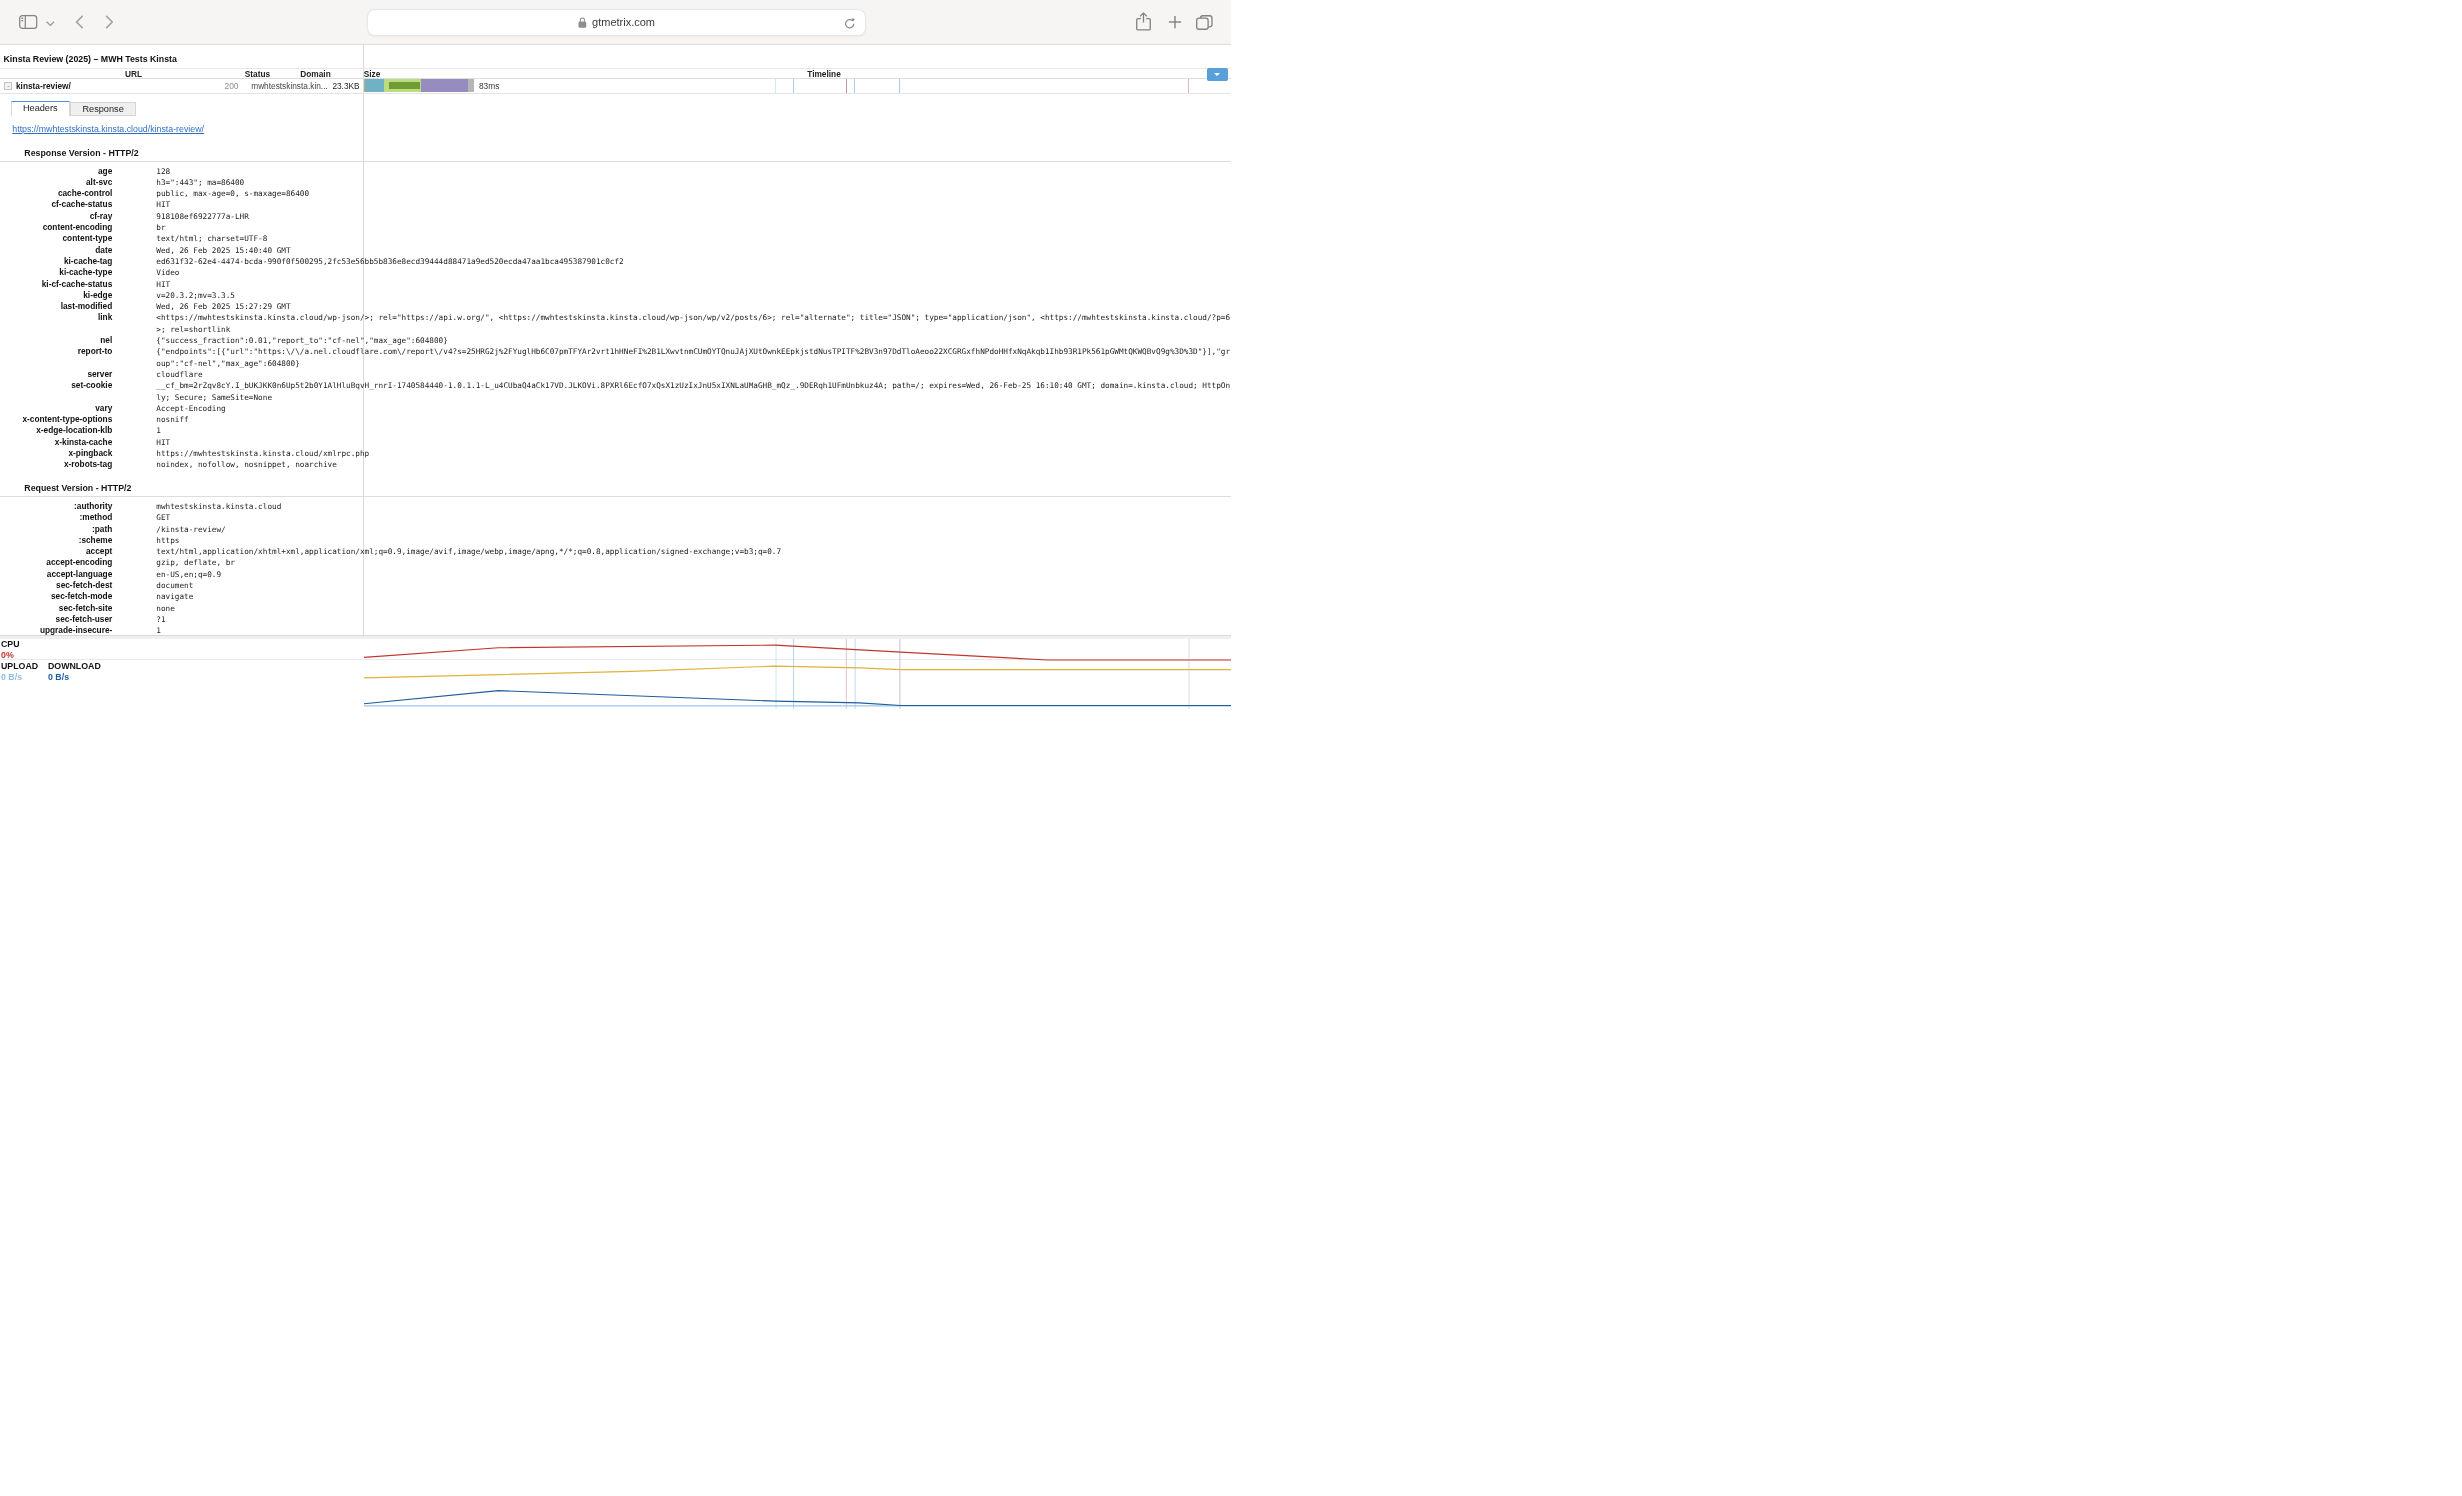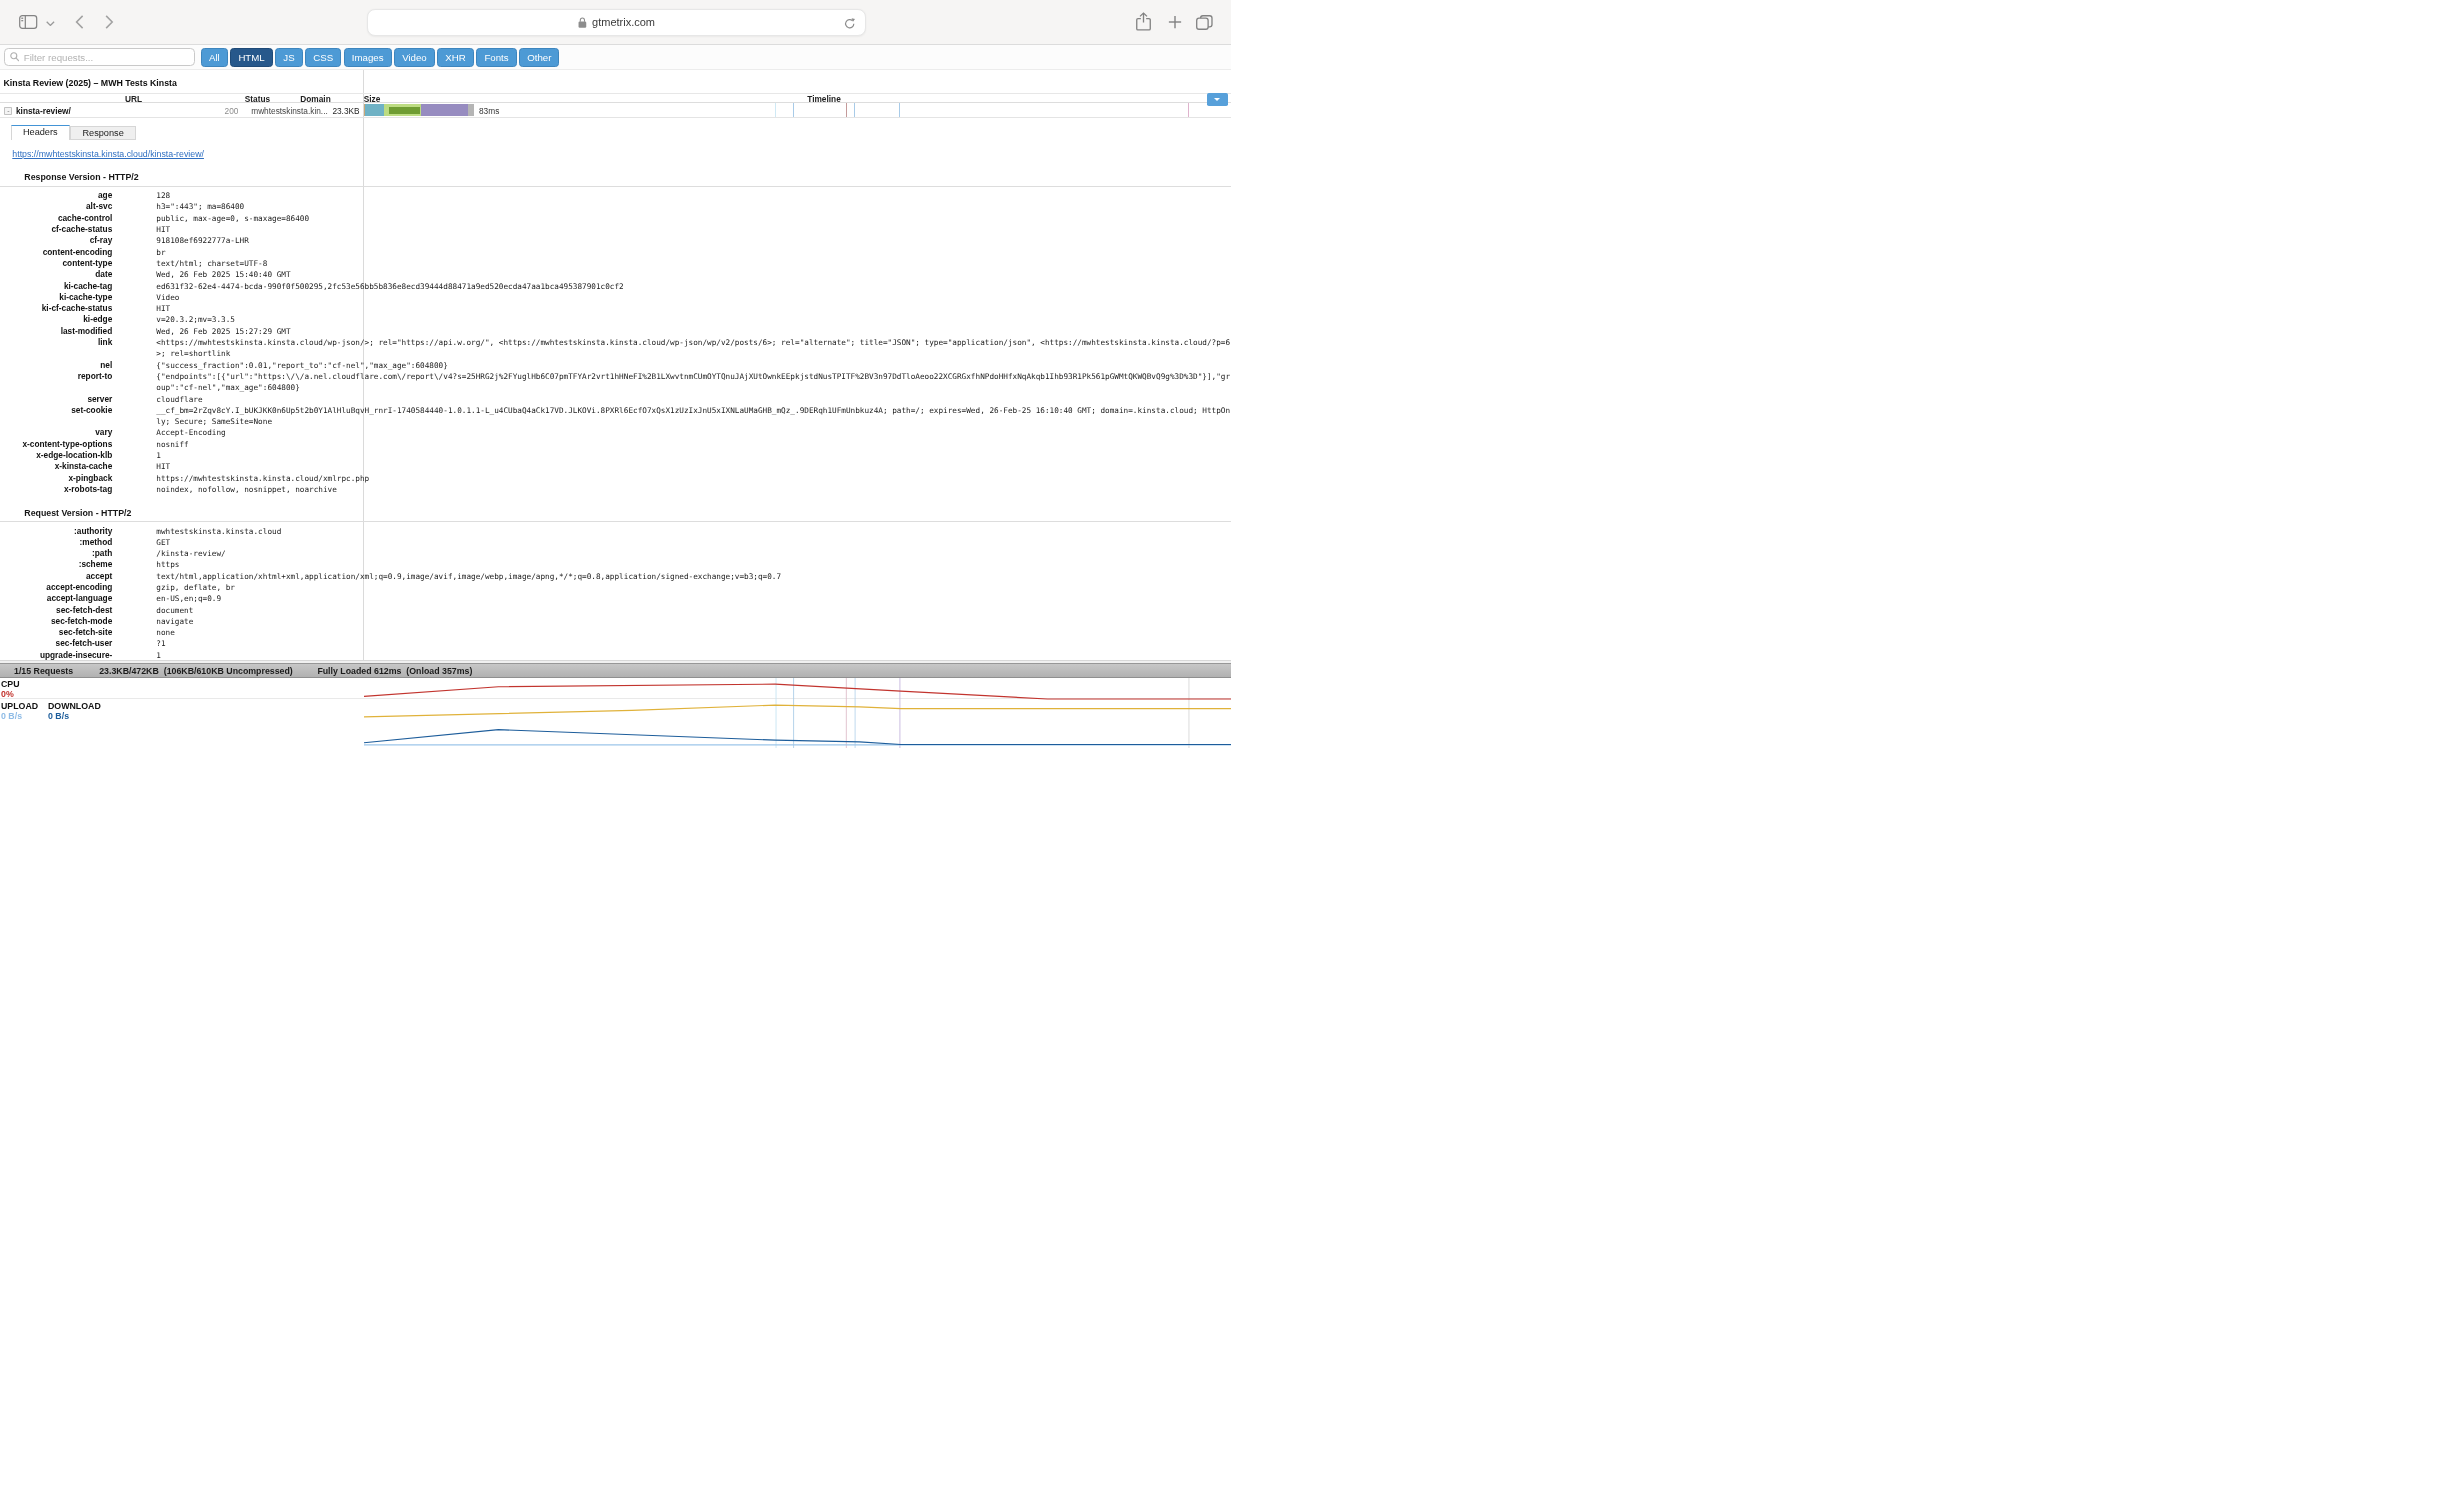--- a/index.html
+++ b/index.html
@@ -162,41 +162,20 @@
         </svg>
     </span>
     <span class="tb-icon i-tabs">
       <svg width="16.7" height="15" viewBox="0 0 19 17">
           <rect x="5.2" y="0.8" width="13" height="12.6" rx="2.6" fill="none" stroke="#828282" stroke-width="1.5"></rect>
           <rect x="0.8" y="3.6" width="13" height="12.6" rx="2.6" fill="#f6f5f4" stroke="#828282" stroke-width="1.5"></rect>
         </svg>
     </span>
   </div>
 
-  <div class="filter-bar">
-    <div class="search-wrap">
-      <svg width="9.7" height="9.7" viewBox="0 0 11 11">
-          <circle cx="4.3" cy="4.3" r="3.4" fill="none" stroke="#b0b0b0" stroke-width="1.3"></circle>
-          <line x1="7" y1="7" x2="10.2" y2="10.2" stroke="#b0b0b0" stroke-width="1.3"></line>
-        </svg>
-      <input type="text" placeholder="Filter requests..." style="">
-    </div>
-    <div class="filters">
-
-    <div class="fbtn">All</div>
-        <div class="fbtn active">HTML</div>
-        <div class="fbtn">JS</div>
-        <div class="fbtn">CSS</div>
-        <div class="fbtn">Images</div>
-        <div class="fbtn">Video</div>
-        <div class="fbtn">XHR</div>
-        <div class="fbtn">Fonts</div>
-        <div class="fbtn">Other</div>
-      </div>
-  </div>
 
   <div class="content">
     <div class="vdivider"></div>
 
     <div class="title-row">Kinsta Review (2025) – MWH Tests Kinsta</div>
 
     <div class="thead">
       <span class="col-url">URL</span>
       <span class="col-status">Status</span>
       <span class="col-domain">Domain</span>
@@ -390,25 +369,20 @@
           <div class="hrow">
             <span class="hkey">upgrade-insecure-requests</span>
             <span class="hval">1</span>
           </div>
         </div>
     </div>
   </div>
 
   <div class="prestrip"></div>
 
-  <div class="statusbar">
-    <span class="sb-requests">1/15 Requests</span>
-    <span class="sb-transfer">23.3KB/472KB  (106KB/610KB Uncompressed)</span>
-    <span class="sb-timing">Fully Loaded 612ms  (Onload 357ms)</span>
-  </div>
 
   <div class="monitor">
     <div class="mrow mrow-cpu">
       <div class="mlabel">CPU</div>
       <div class="mvalue" id="cpu-value" style="color: rgb(194, 52, 46);">0%</div>
     </div>
     <div class="mrow mrow-net">
       <div class="netgrid">
         <div class="mlabel">UPLOAD</div>
         <div class="mlabel">DOWNLOAD</div>

